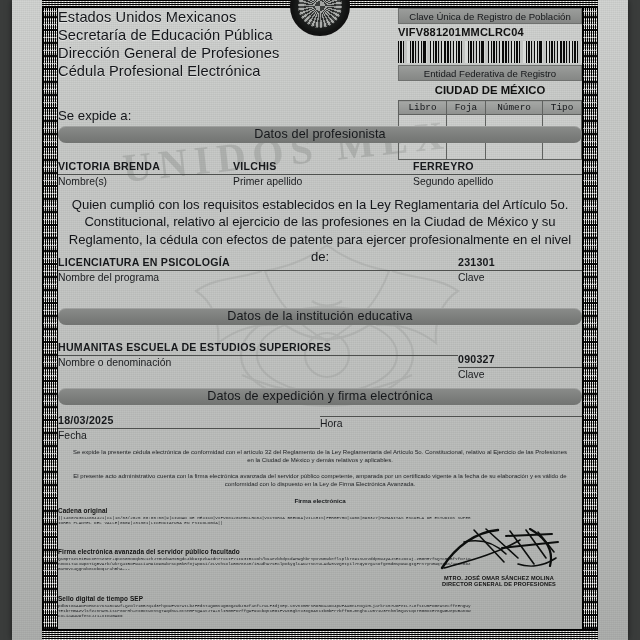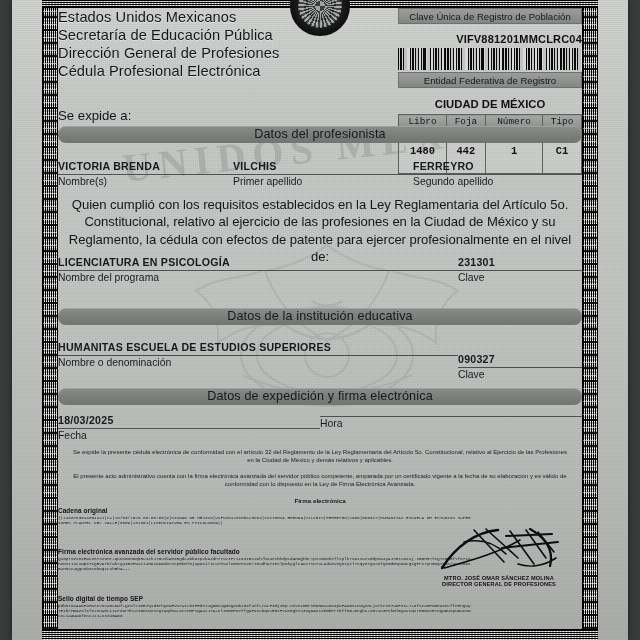--- a/index.html
+++ b/index.html
@@ -87,24 +87,24 @@
   #titles div{
     font-size:14.6px;line-height:18px;color:#14161a;letter-spacing:.1px;
     text-shadow:0 .5px 0 rgba(255,255,255,.45);
   }
 
   
   #curp-block{position:absolute;right:0;top:8px;width:184px;z-index:6;}
   .curp-bar{
     background:linear-gradient(180deg,#9b9d9b,#858785);
     color:#15171a;text-align:center;font-size:9.6px;padding:1.5px 0;
-    border:1px solid #6f716f;margin-bottom:8px;
+    border:1px solid #6f716f;margin-bottom:1px;
   }
   .curp-val{
-    text-align:right;font-size:11px;font-weight:700;color:#111;
+    text-align:left;font-size:11px;font-weight:700;color:#111;
     padding:1px 0 2px;letter-spacing:.2px;
   }
   #barcode{
     height:22px;margin:1px 0 2px;
     background:repeating-linear-gradient(90deg,
       #000 0 1px,#cfd1cf 1px 2px,#000 2px 4px,#d4d6d4 4px 5px,
       #000 5px 6px,#c9cbc9 6px 8px,#000 8px 9px,#dcded c 9px 11px);
   }
   #barcode{
     background:repeating-linear-gradient(90deg,

